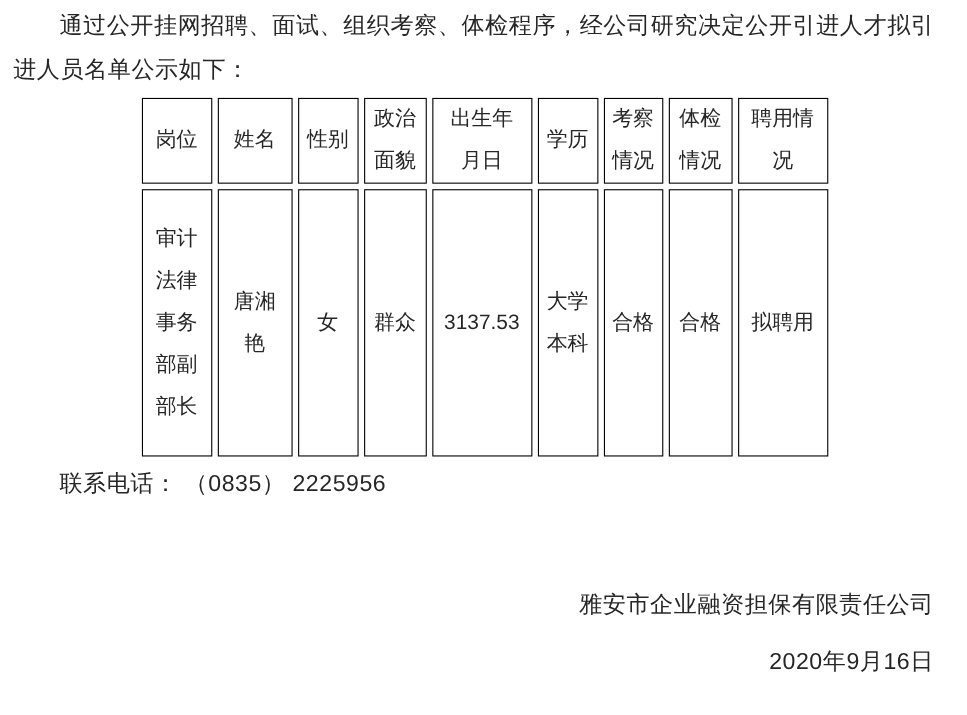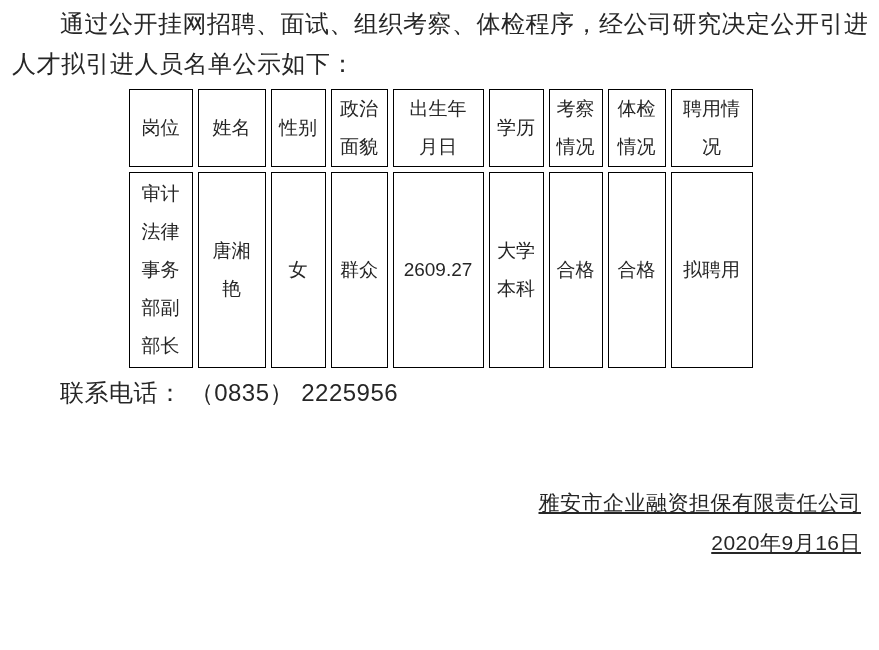--- a/index.html
+++ b/index.html
@@ -13,21 +13,21 @@
     overflow: hidden;
     font-family: "Liberation Sans", "DejaVu Sans", sans-serif;
     color: #262626;
   }
   .page {
     padding: 4px 10px 0 12px;
     box-sizing: border-box;
   }
   .para {
     margin: 0;
-    font-size: 24px;
+    font-size: 21px;
     line-height: 40px;
     letter-spacing: 0.5px;
   }
   .indent {
     text-indent: 2em;
   }
   table.roster {
     border-collapse: separate;
     border-spacing: 5px;
     table-layout: fixed;
@@ -38,33 +38,33 @@
     box-sizing: border-box;
     text-align: center;
     vertical-align: middle;
     font-size: 19px;
     line-height: 38px;
     white-space: pre-line;
     padding: 0 2px;
     overflow: hidden;
   }
   tr.header-row td { height: 76px; }
-  tr.data-row td   { height: 196px; }
+  tr.data-row td   { height: 243px; }
   td.small-text    { font-size: 14px; margin-top: 44px; }
   td.nowrap        { white-space: nowrap; }
   .notice  { margin-top: 9px; }
   .signature {
     margin-top: 72px;
     padding-right: 4px;
     text-align: right;
     font-size: 21px;
     line-height: 36px;
     letter-spacing: 0.5px;
   }
-  .signature p { margin: 4px; text-decoration: underline; }
+  .signature p { margin: 16px; }
 </style>
 </head>
 <body>
 
 <div class="page">
 
   <p class="para indent">通过公开挂网招聘、面试、组织考察、体检程序，经公司研究决定公开引进人才拟引进人员名单公示如下：</p>
 
   <table class="roster">
     <colgroup>
@@ -98,21 +98,21 @@
       <tr class="data-row">
         <td>审计
 法律
 事务
 部副
 部长</td>
         <td>唐湘
 艳</td>
         <td>女</td>
         <td class="small-text">群众</td>
-        <td class="nowrap">2609.27</td>
+        <td class="nowrap">3137.53</td>
         <td>大学
 本科</td>
         <td>合格</td>
         <td>合格</td>
         <td>拟聘用</td>
       </tr>
     </tbody>
   </table>
 
 

